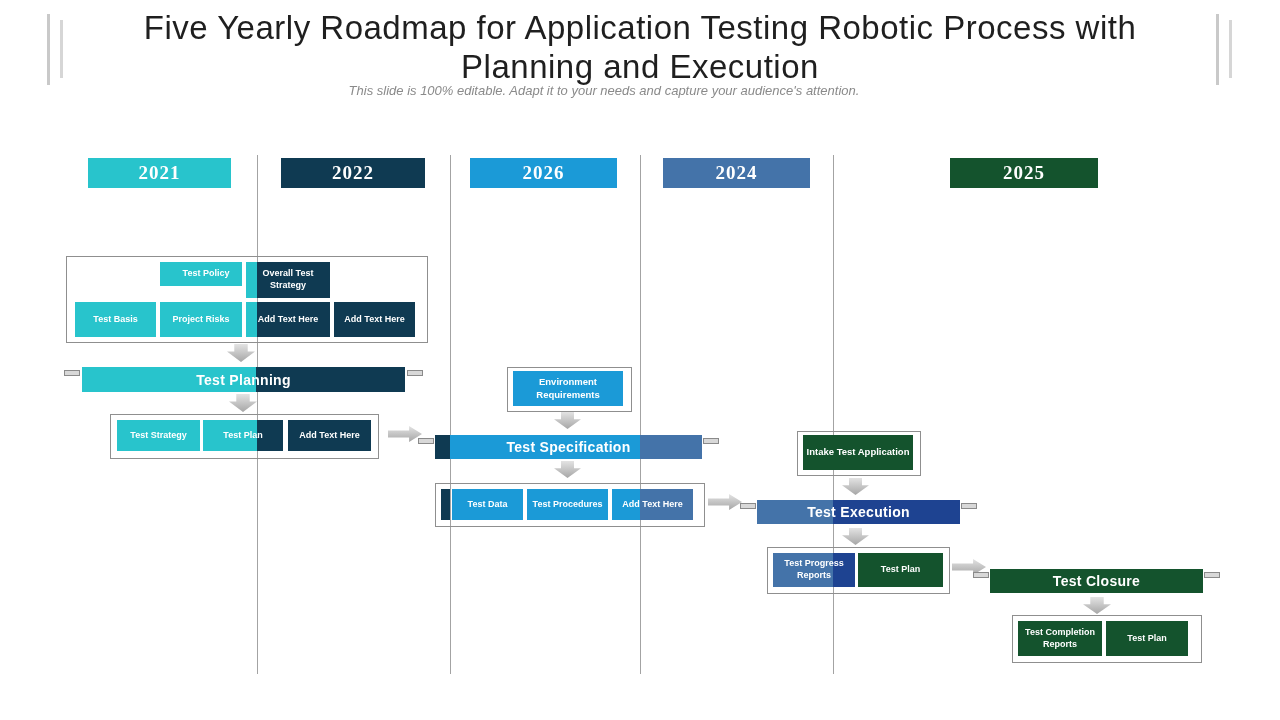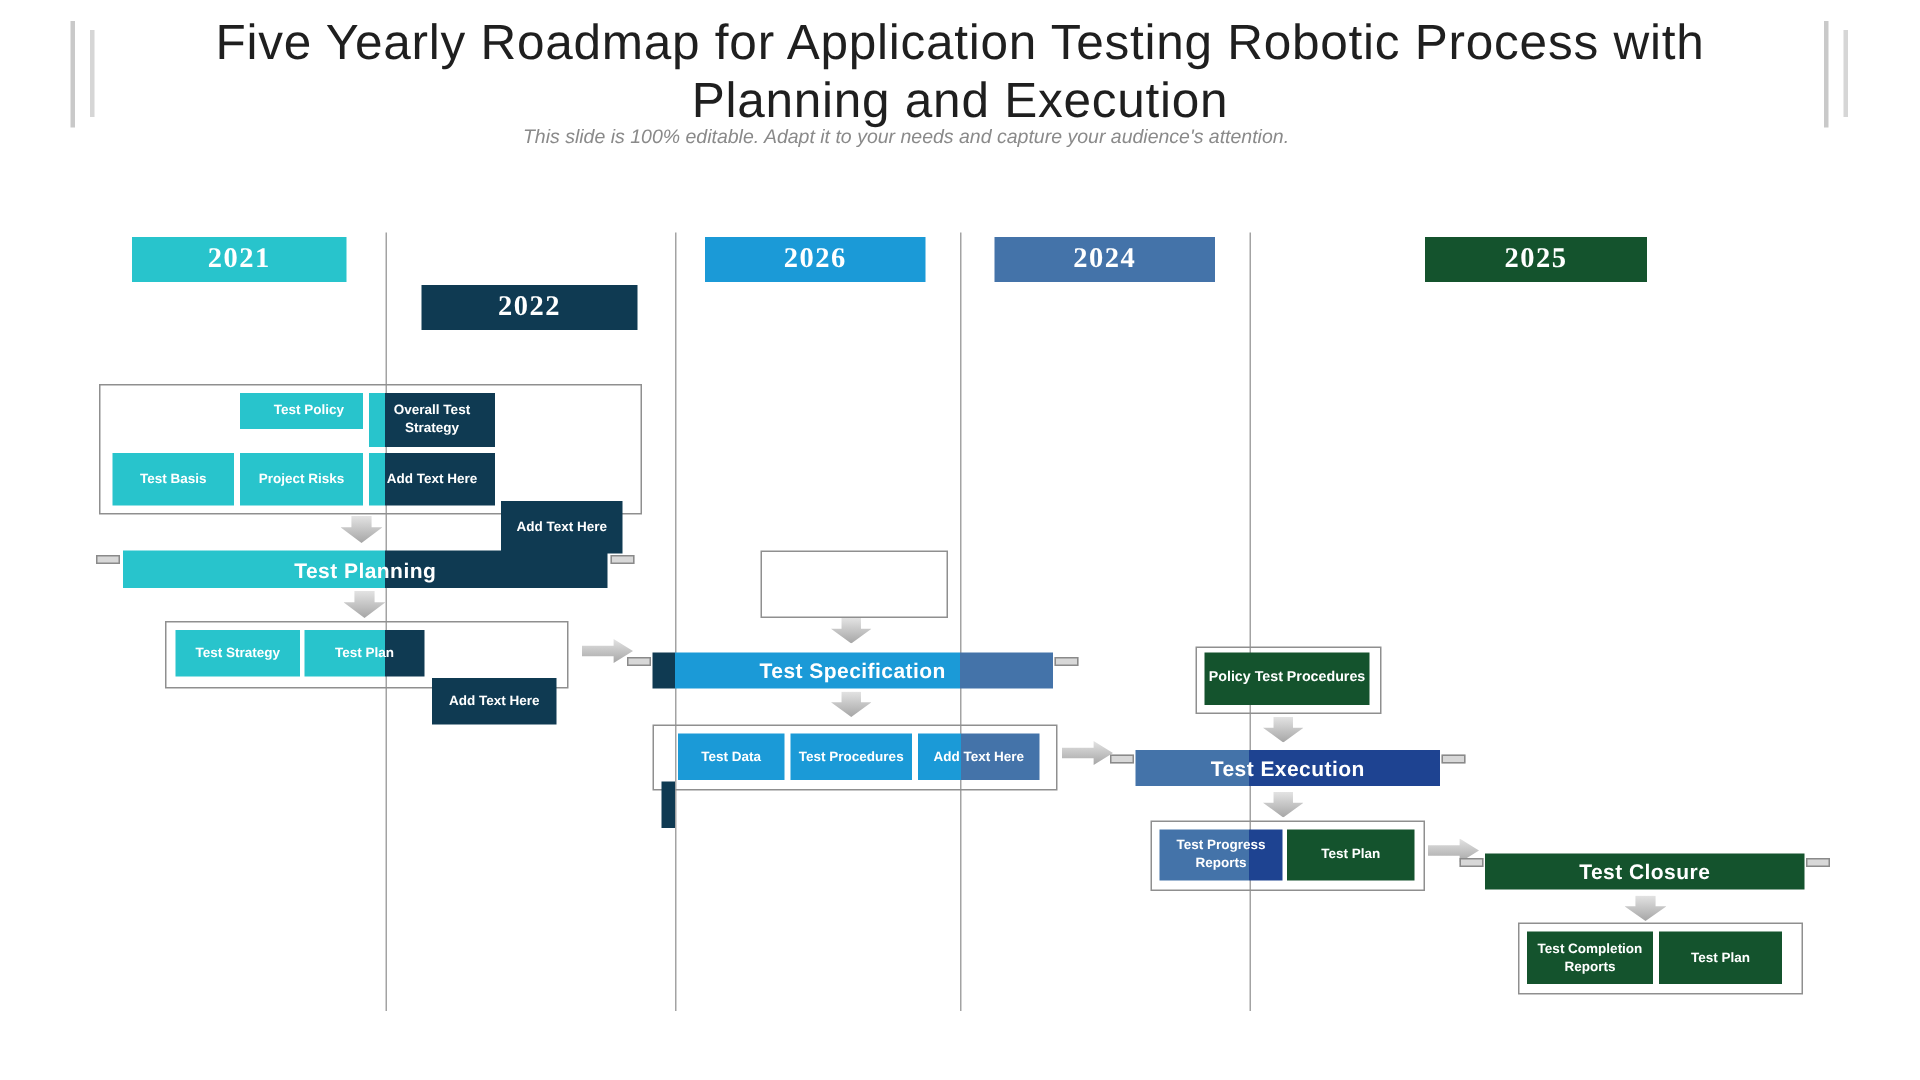--- a/index.html
+++ b/index.html
@@ -26,21 +26,21 @@
   .bar{position:absolute;display:flex;align-items:center;justify-content:center;color:#fff;
        font-weight:bold;font-size:14px;z-index:3;letter-spacing:.3px;}
   .cap{position:absolute;width:16px;height:6px;background:#d8d8d8;border:1px solid #8a8a8a;
        box-sizing:border-box;z-index:2;}
   .arrow{position:absolute;background:linear-gradient(180deg,#e3e3e3 0%,#a6a6a6 100%);z-index:2;}
   .a-down{clip-path:polygon(26% 0,74% 0,74% 42%,100% 42%,50% 100%,0 42%,26% 42%);}
   .a-right{clip-path:polygon(0 28%,62% 28%,62% 0,100% 50%,62% 100%,62% 72%,0 72%);}
 
   
   .c-cyan{background:#28c4cc;}
-  .c-navy{background:#0f3a52;margin-top:32px;}
+  .c-navy{background:#0f3a52;}
   .c-bright{background:#1b9ad7;}
   .c-steel{background:#4473a9;}
   .c-royal{background:#14532d;}
   .g-cyan-navy-13{background:linear-gradient(to right,#28c4cc 0 13%,#0f3a52 13% 100%);}
   .g-cyan-navy-54{background:linear-gradient(to right,#28c4cc 0 54%,#0f3a52 54% 100%);}
   .g-cyan-navy-67{background:linear-gradient(to right,#28c4cc 0 67%,#0f3a52 67% 100%);}
   .g-spec{background:linear-gradient(to right,#0f3a52 0 5.6%,#1b9ad7 5.6% 76.8%,#4473a9 76.8% 100%);}
   .g-bright-steel-35{background:linear-gradient(to right,#1b9ad7 0 35%,#4473a9 35% 100%);}
   .g-steel-royal-37{background:linear-gradient(to right,#4473a9 0 37.4%,#1e4391 37.4% 100%);}
   .g-steel-royal-73{background:linear-gradient(to right,#4473a9 0 73%,#1e4391 73% 100%);}
@@ -86,39 +86,40 @@
   <div class="arrow a-down" style="left:229px;top:394px;width:28px;height:18px;"></div>
 
   <div class="gbox" style="left:110px;top:414px;width:267px;height:43px;"></div>
   <div class="chip c-cyan" style="left:117px;top:420px;width:83px;height:31px;">Test Strategy</div>
   <div class="chip g-cyan-navy-67" style="left:203px;top:420px;width:80px;height:31px;">Test Plan</div>
   <div class="chip c-navy" style="left:288px;top:420px;width:83px;height:31px;">Add Text Here</div>
 
   <div class="arrow a-right" style="left:388px;top:426px;width:34px;height:16px;"></div>
 
   <div class="gbox" style="left:507px;top:367px;width:123px;height:43px;"></div>
+  <div class="chip c-bright" style="left:513px;top:371px;width:110px;height:35px;font-size:9.5px;">Environment Requirements</div>
 
   <div class="arrow a-down" style="left:554px;top:412px;width:27px;height:17px;"></div>
 
   <div class="cap" style="left:418px;top:438px;"></div>
   <div class="bar g-spec" style="left:435px;top:435px;width:267px;height:24px;">Test Specification</div>
   <div class="cap" style="left:703px;top:438px;"></div>
 
   <div class="arrow a-down" style="left:554px;top:461px;width:27px;height:17px;"></div>
 
   <div class="gbox" style="left:435px;top:483px;width:268px;height:42px;"></div>
   <div class="chip c-navy" style="left:441px;top:489px;width:9px;height:31px;"></div>
   <div class="chip c-bright" style="left:452px;top:489px;width:71px;height:31px;">Test Data</div>
   <div class="chip c-bright" style="left:527px;top:489px;width:81px;height:31px;">Test Procedures</div>
   <div class="chip g-bright-steel-35" style="left:612px;top:489px;width:81px;height:31px;">Add Text Here</div>
 
   <div class="arrow a-right" style="left:708px;top:494px;width:34px;height:16px;"></div>
 
   <div class="gbox" style="left:797px;top:431px;width:122px;height:43px;"></div>
-  <div class="chip c-royal" style="left:803px;top:435px;width:110px;height:35px;font-size:9.5px;">Policy Test Procedures</div>
+  <div class="chip c-royal" style="left:803px;top:435px;width:110px;height:35px;font-size:9.5px;">Intake Test Application</div>
 
   <div class="arrow a-down" style="left:842px;top:478px;width:27px;height:17px;"></div>
 
   <div class="cap" style="left:740px;top:503px;"></div>
   <div class="bar g-steel-royal-37" style="left:757px;top:500px;width:203px;height:24px;text-align:right;">Test Execution</div>
   <div class="cap" style="left:961px;top:503px;"></div>
 
   <div class="arrow a-down" style="left:842px;top:528px;width:27px;height:17px;"></div>
 
   <div class="gbox" style="left:767px;top:547px;width:181px;height:45px;"></div>

